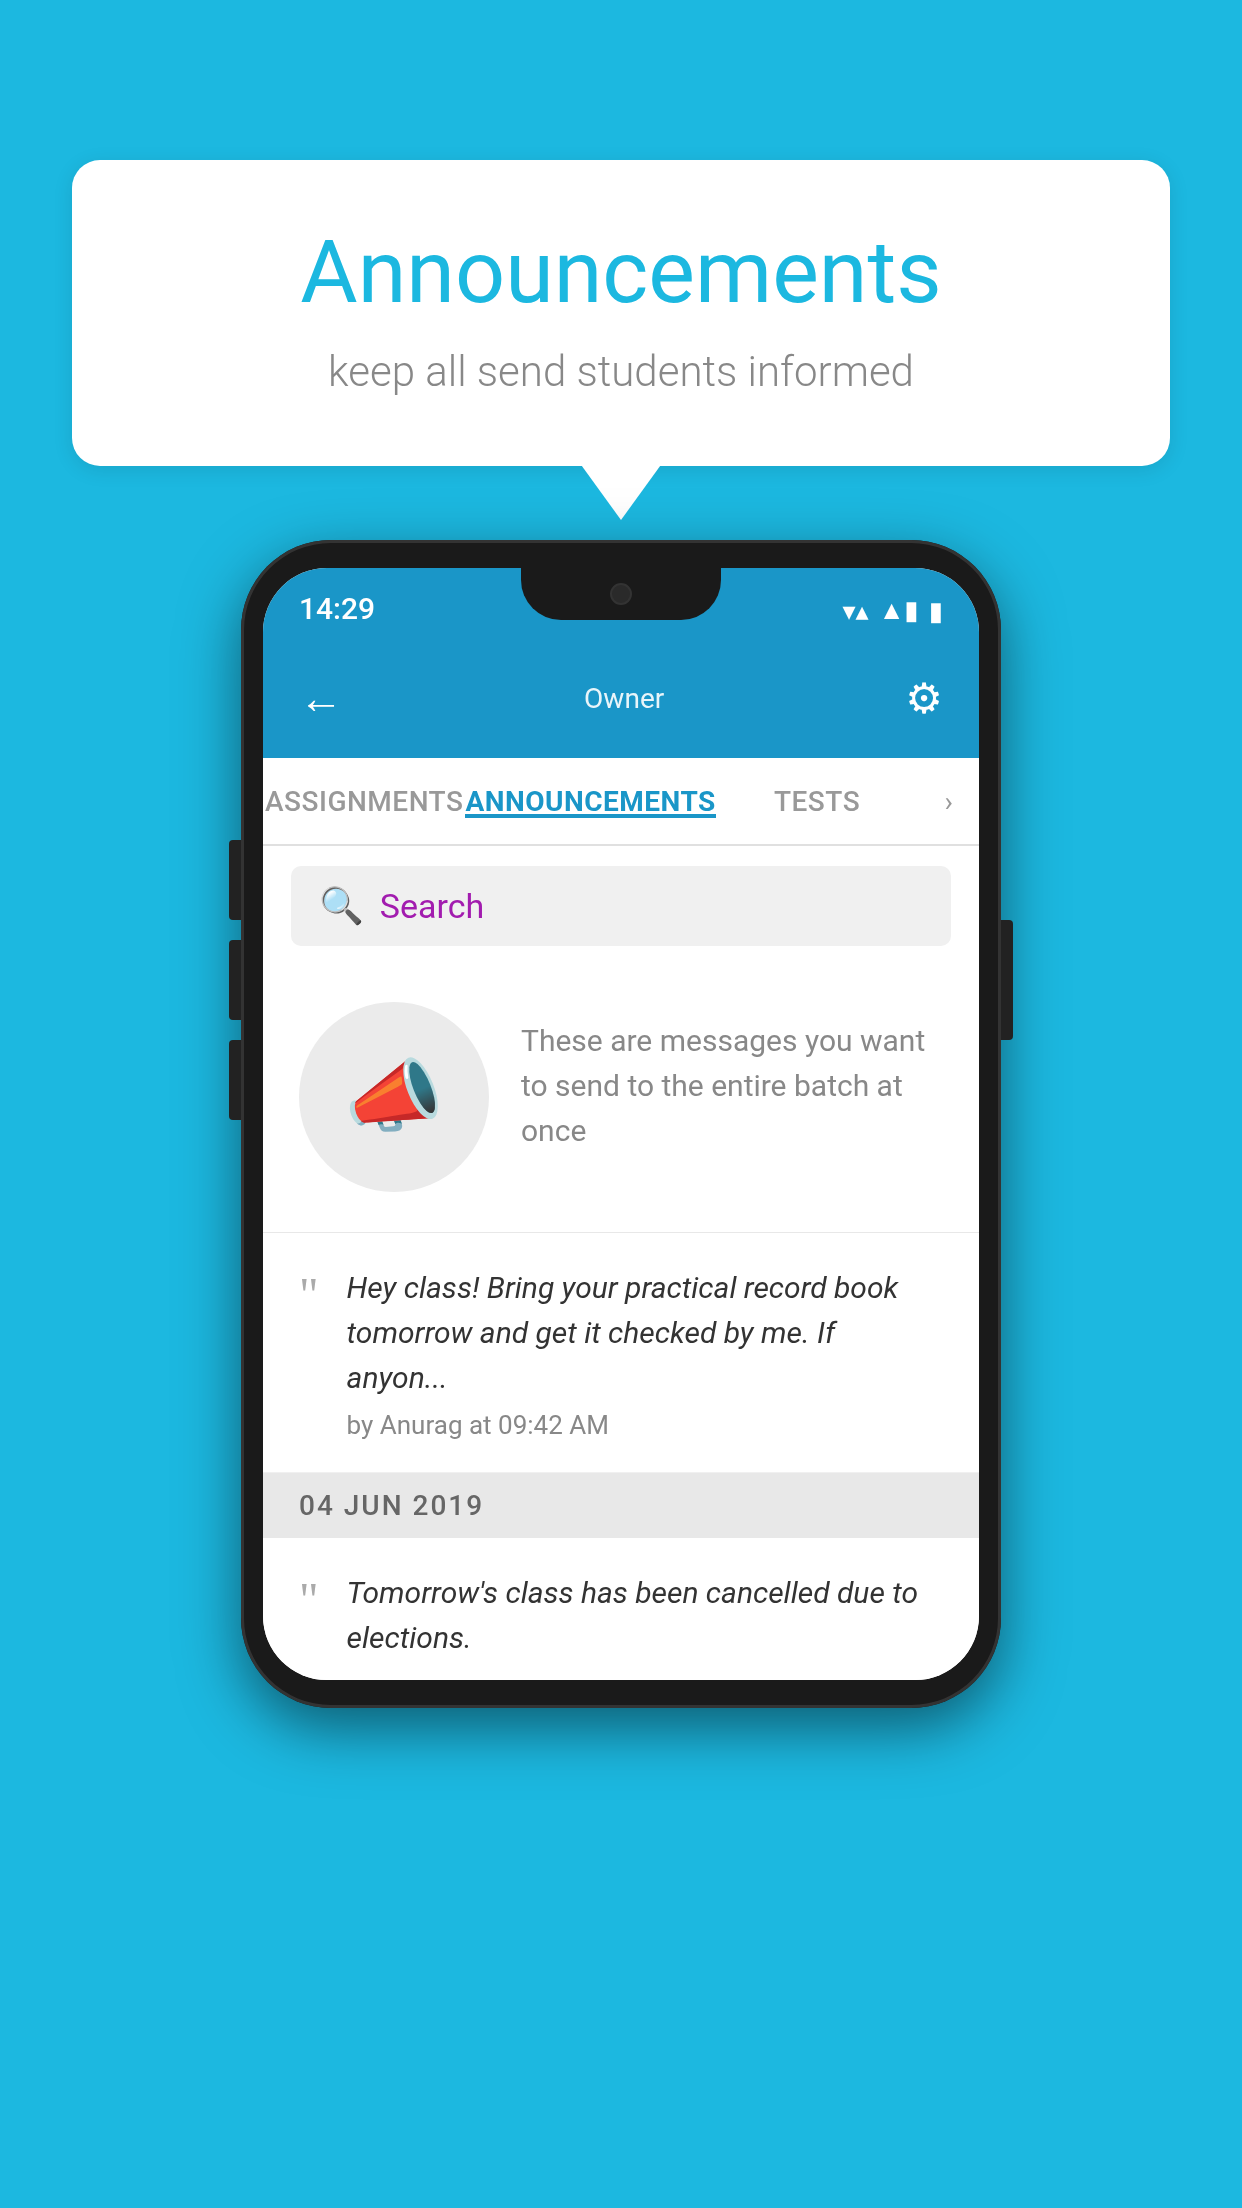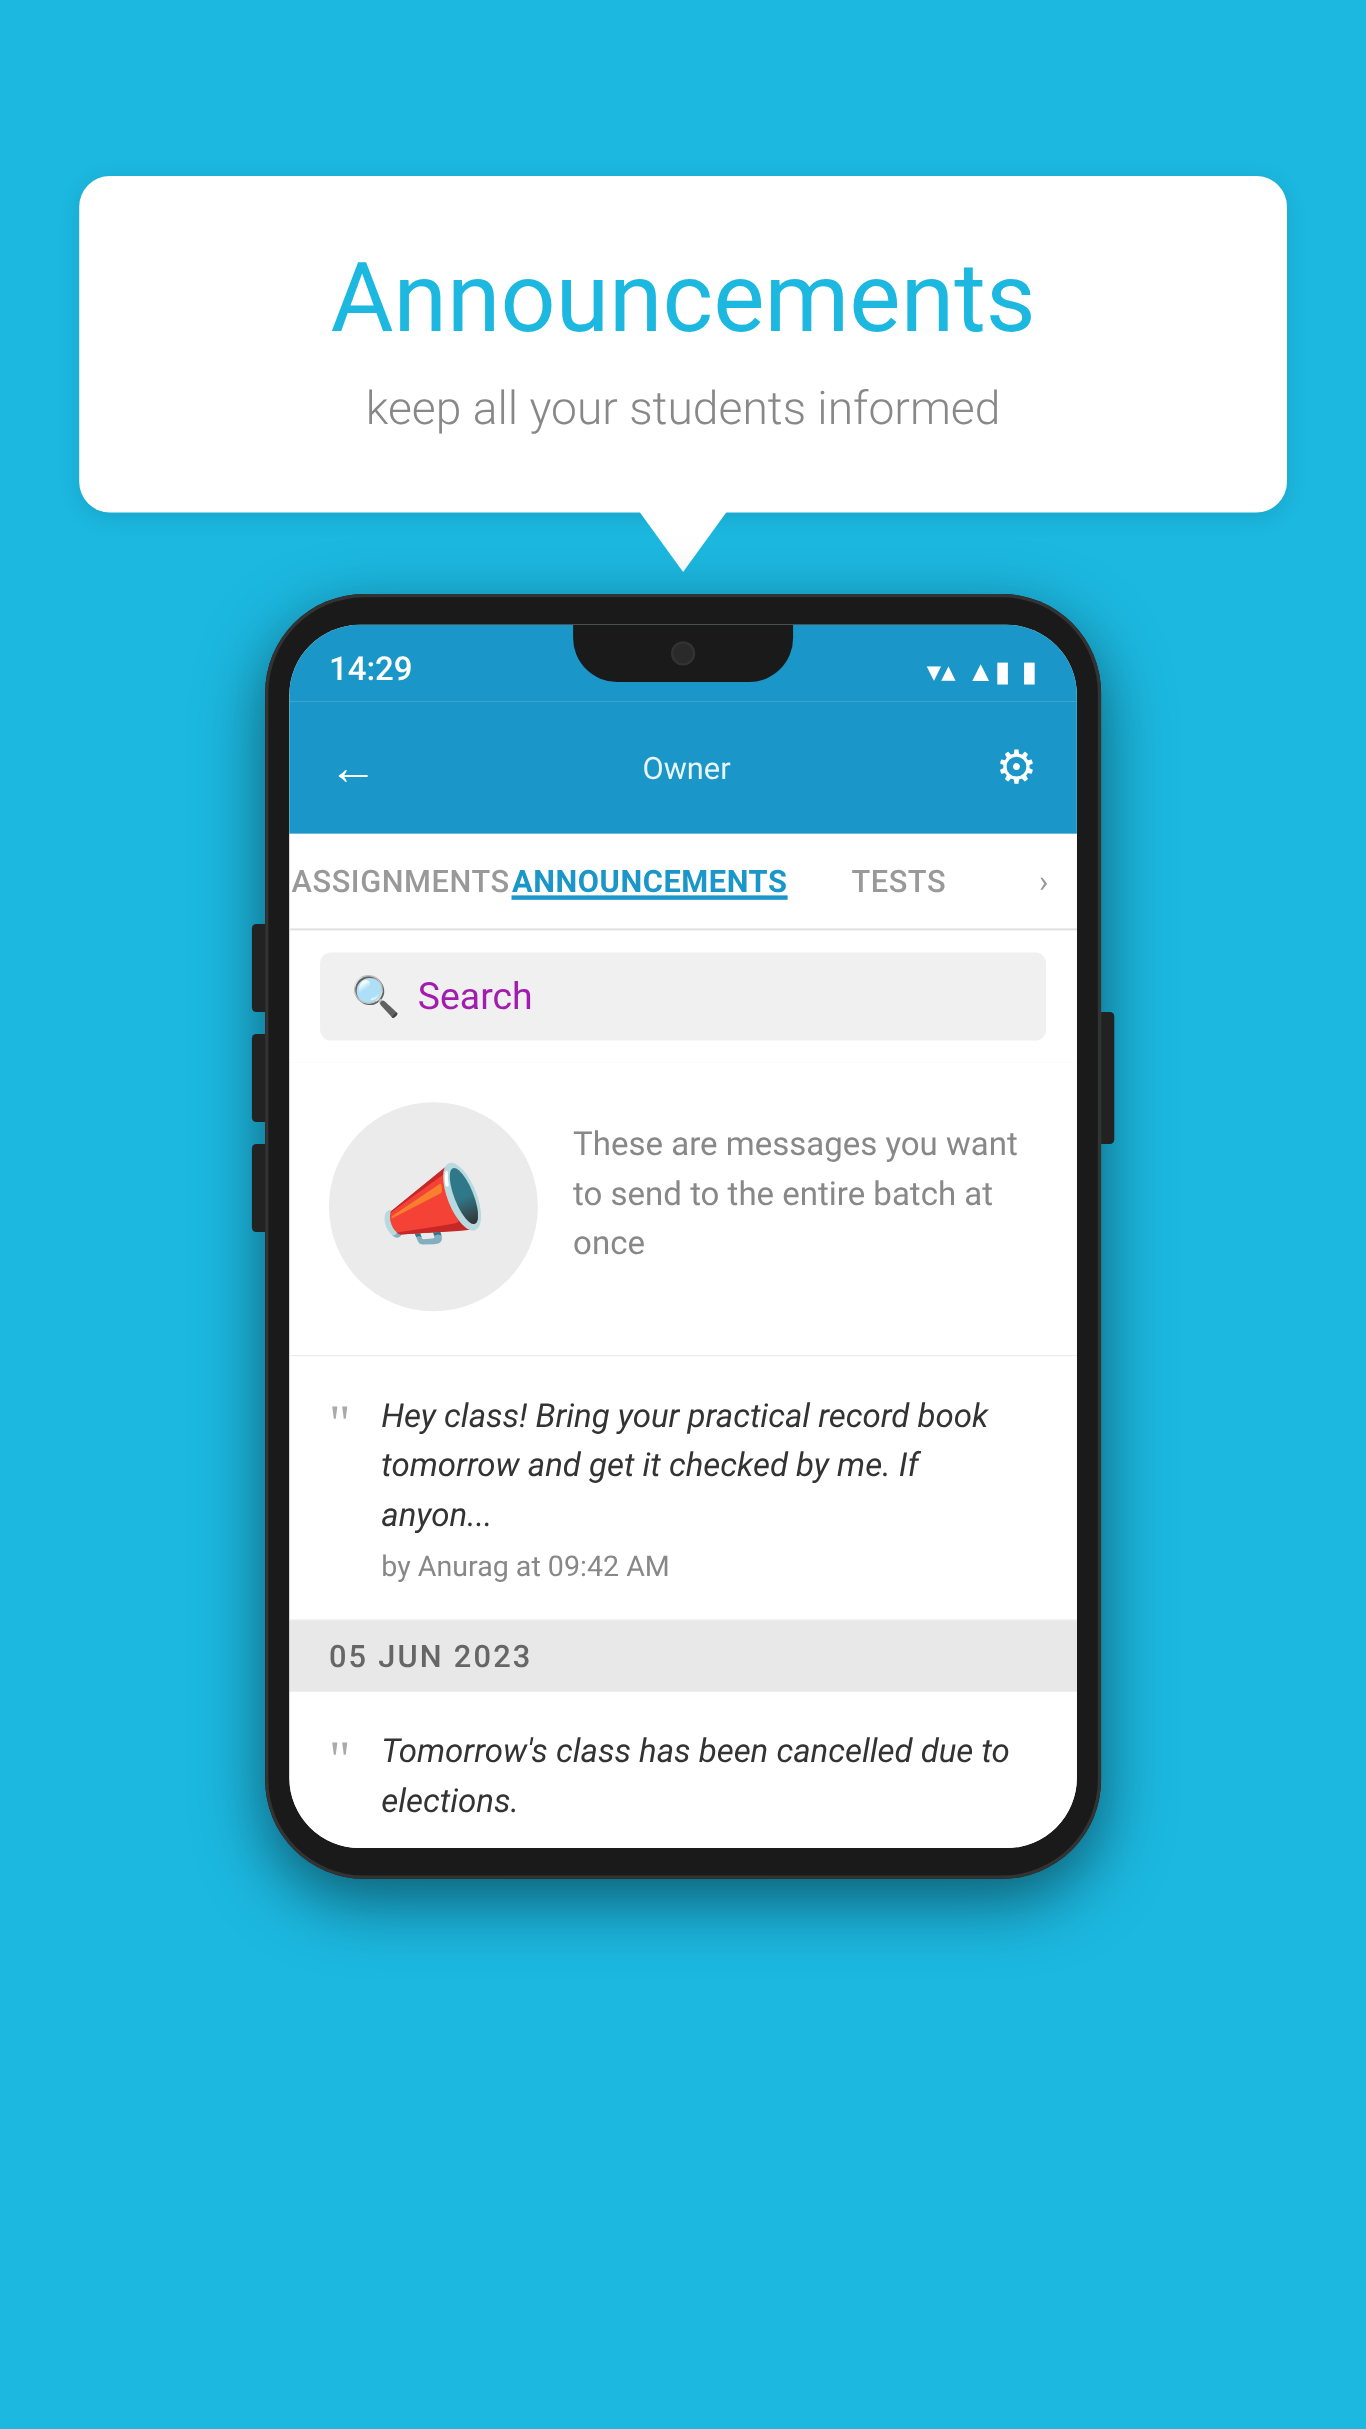--- a/index.html
+++ b/index.html
@@ -373,21 +373,21 @@
       font-style: italic;
       line-height: 1.5;
     }
   </style>
 </head>
 <body>
 
 <div class="speech-bubble-container">
   <div class="speech-bubble">
     <div class="speech-bubble-title">Announcements</div>
-    <div class="speech-bubble-subtitle">keep all your students informed</div>
+    <div class="speech-bubble-subtitle">keep all send students informed</div>
   </div>
 </div>
 
 <div class="phone-wrapper">
   <div class="phone-outer">
     <div class="phone-screen">
 
       <div class="notch">
         <div class="notch-camera"></div>
       </div>
@@ -440,21 +440,21 @@
 
 
       <div class="announcement-item">
         <div class="quote-icon">"</div>
         <div class="announcement-content">
           <div class="announcement-text">Hey class! Bring your practical record book tomorrow and get it checked by me. If anyon...</div>
           <div class="announcement-meta">by Anurag at 09:42 AM</div>
         </div>
       </div>
 
-      <div class="date-divider">05  JUN  2023</div>
+      <div class="date-divider">04  JUN  2019</div>
 
       <div class="announcement-item-partial">
         <div class="quote-icon">"</div>
         <div class="announcement-content">
           <div class="announcement-text-partial">Tomorrow's class has been cancelled due to elections.</div>
         </div>
       </div>
 
     </div>
   </div>

